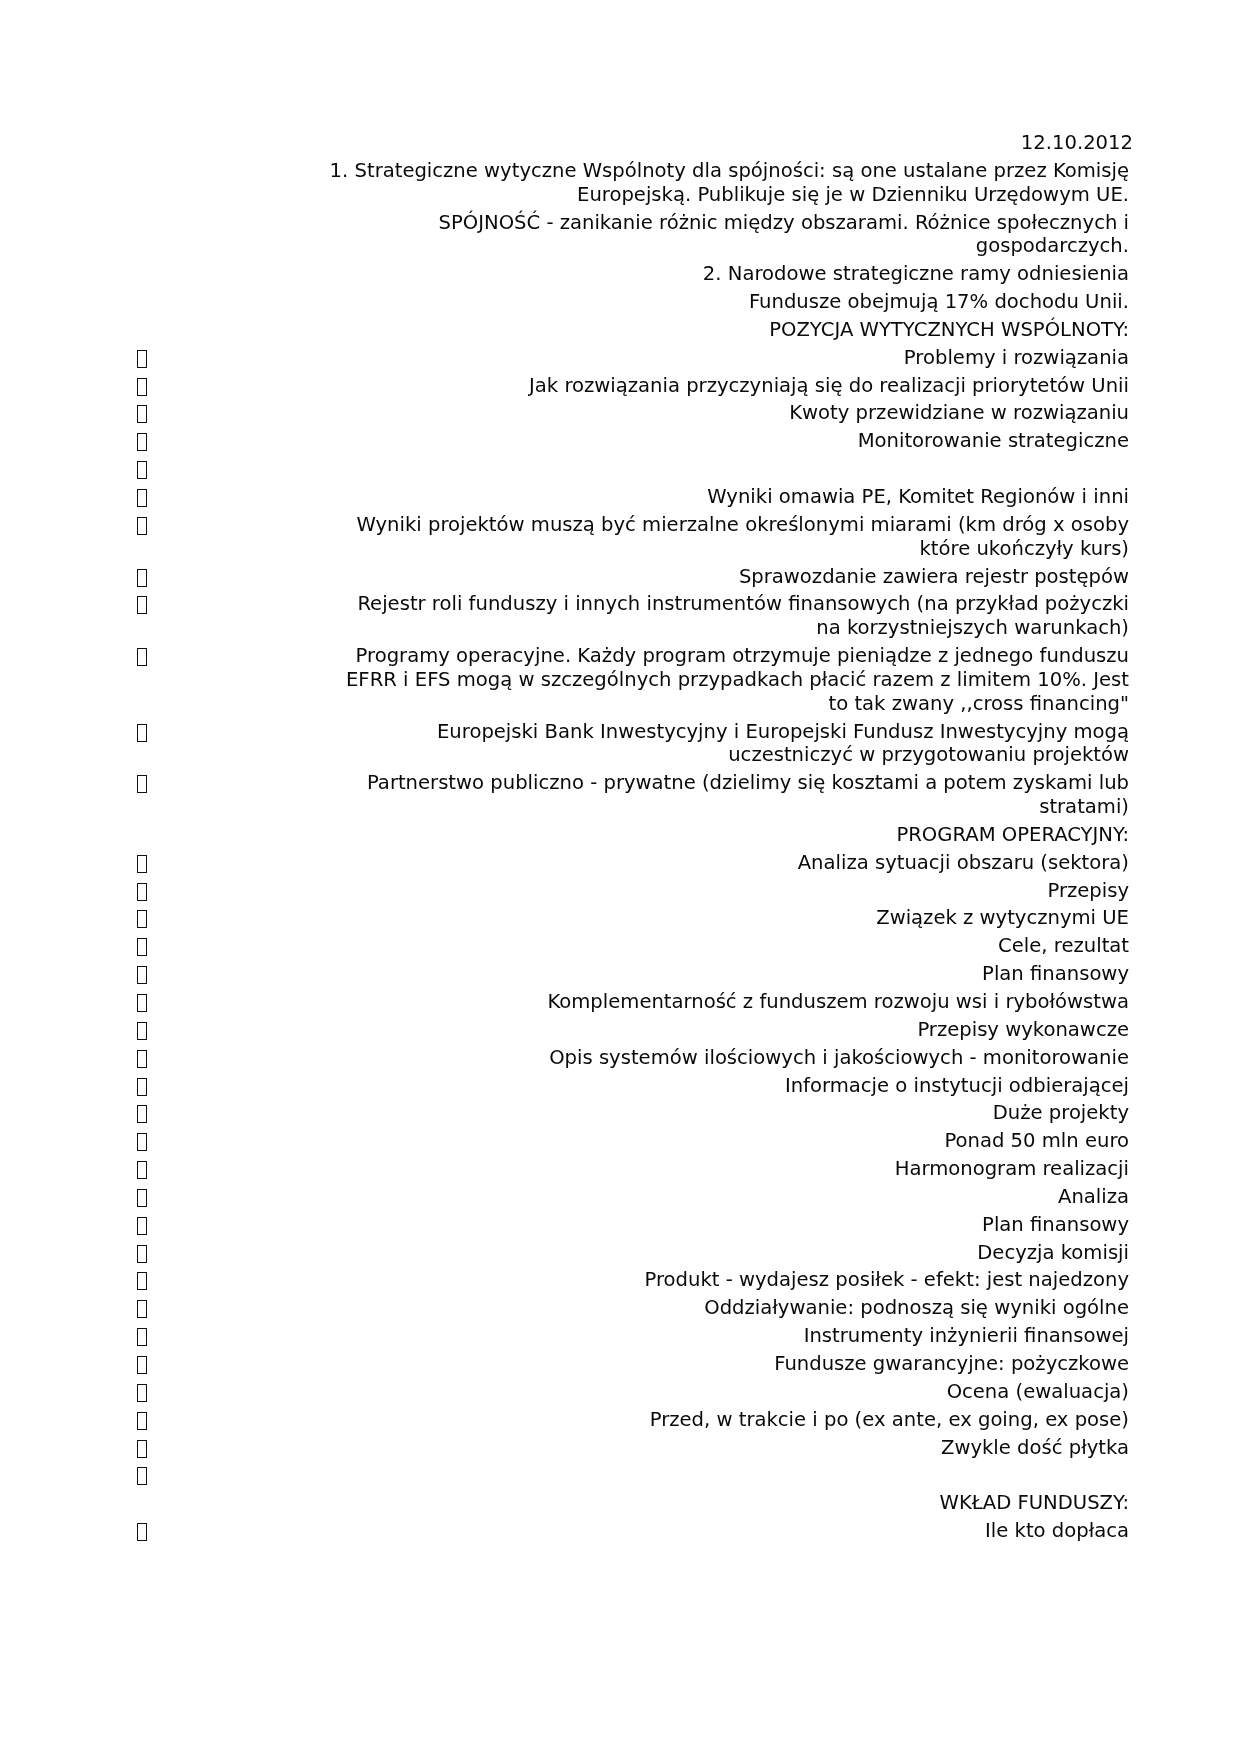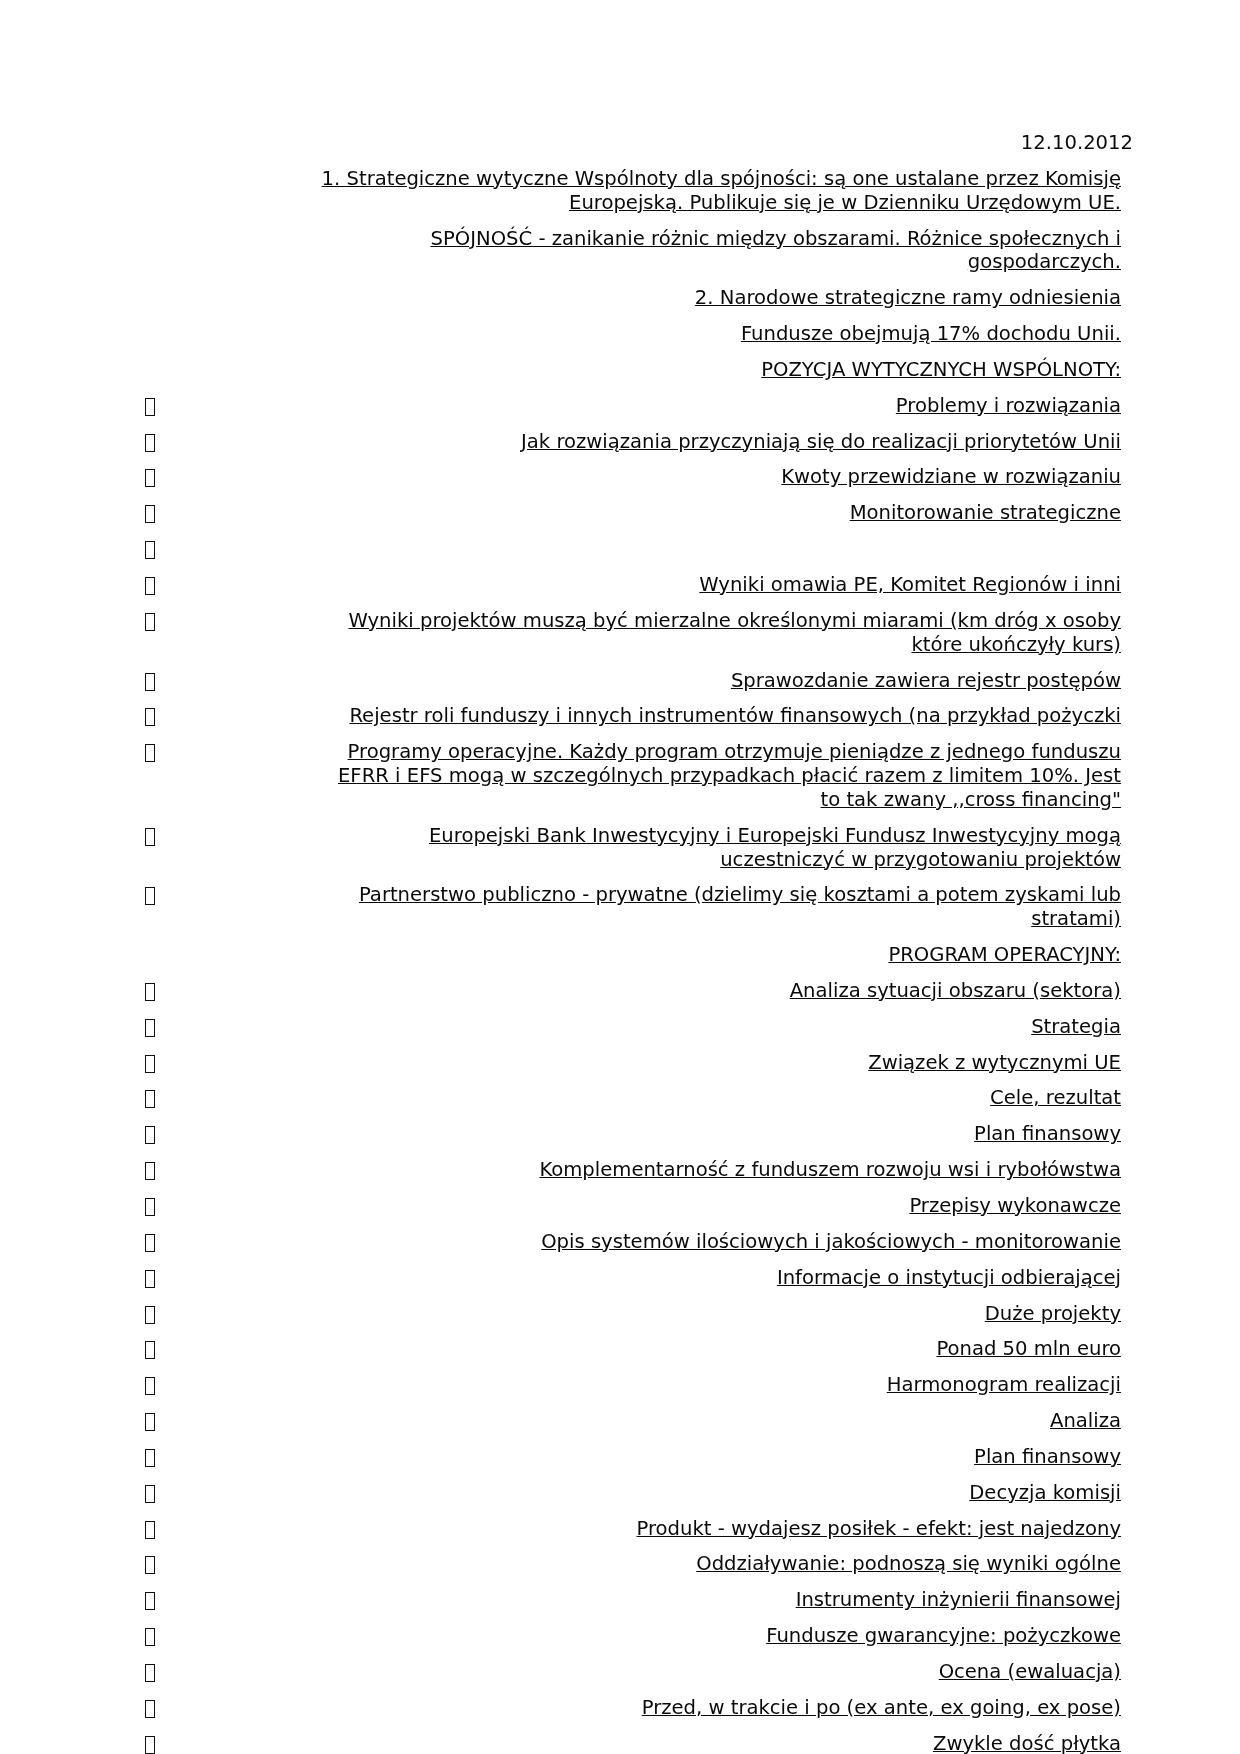--- a/index.html
+++ b/index.html
@@ -39,21 +39,21 @@
       display: inline-block;
       width: 10px;
       height: 18px;
       border: 1.3px solid #111;
       box-sizing: border-box;
       margin-right: 14px;
       position: relative;
       top: 4px;
       flex: none;
     }
-    .para { margin: 12px; padding: 0; text-decoration: underline; }
+    .para { margin: 4px; padding: 0; }
   </style>
 </head>
 <body>
 
 <div class="page">
   <div class="line">12.10.2012</div>
   <div id="blocks">
       <div class="para">
         <div class="line">1. Strategiczne wytyczne Wspólnoty dla spójności: są one ustalane przez Komisję</div>
         <div class="line">Europejską. Publikuje się je w Dzienniku Urzędowym UE.</div>
@@ -91,20 +91,21 @@
       </div>
       <div class="para">
         <div class="bullet-line"><span class="bullet-box"></span><span>Wyniki projektów muszą być mierzalne określonymi miarami (km dróg x osoby</span></div>
         <div class="line">które ukończyły kurs)</div>
       </div>
       <div class="para">
         <div class="bullet-line"><span class="bullet-box"></span><span>Sprawozdanie zawiera rejestr postępów</span></div>
       </div>
       <div class="para">
         <div class="bullet-line"><span class="bullet-box"></span><span>Rejestr roli funduszy i innych instrumentów finansowych (na przykład pożyczki</span></div>
+        <div class="line">na korzystniejszych warunkach)</div>
       </div>
       <div class="para">
         <div class="bullet-line"><span class="bullet-box"></span><span>Programy operacyjne. Każdy program otrzymuje pieniądze z jednego funduszu</span></div>
         <div class="line">EFRR i EFS mogą w szczególnych przypadkach płacić razem z limitem 10%. Jest</div>
         <div class="line">to tak zwany ,,cross financing"</div>
       </div>
       <div class="para">
         <div class="bullet-line"><span class="bullet-box"></span><span>Europejski Bank Inwestycyjny i Europejski Fundusz Inwestycyjny mogą</span></div>
         <div class="line">uczestniczyć w przygotowaniu projektów</div>
       </div>
@@ -112,21 +113,21 @@
         <div class="bullet-line"><span class="bullet-box"></span><span>Partnerstwo publiczno - prywatne (dzielimy się kosztami a potem zyskami lub</span></div>
         <div class="line">stratami)</div>
       </div>
       <div class="para">
         <div class="line">PROGRAM OPERACYJNY:</div>
       </div>
       <div class="para">
         <div class="bullet-line"><span class="bullet-box"></span><span>Analiza sytuacji obszaru (sektora)</span></div>
       </div>
       <div class="para">
-        <div class="bullet-line"><span class="bullet-box"></span><span>Strategia</span></div>
+        <div class="bullet-line"><span class="bullet-box"></span><span>Przepisy</span></div>
       </div>
       <div class="para">
         <div class="bullet-line"><span class="bullet-box"></span><span>Związek z wytycznymi UE</span></div>
       </div>
       <div class="para">
         <div class="bullet-line"><span class="bullet-box"></span><span>Cele, rezultat</span></div>
       </div>
       <div class="para">
         <div class="bullet-line"><span class="bullet-box"></span><span>Plan finansowy</span></div>
       </div>

